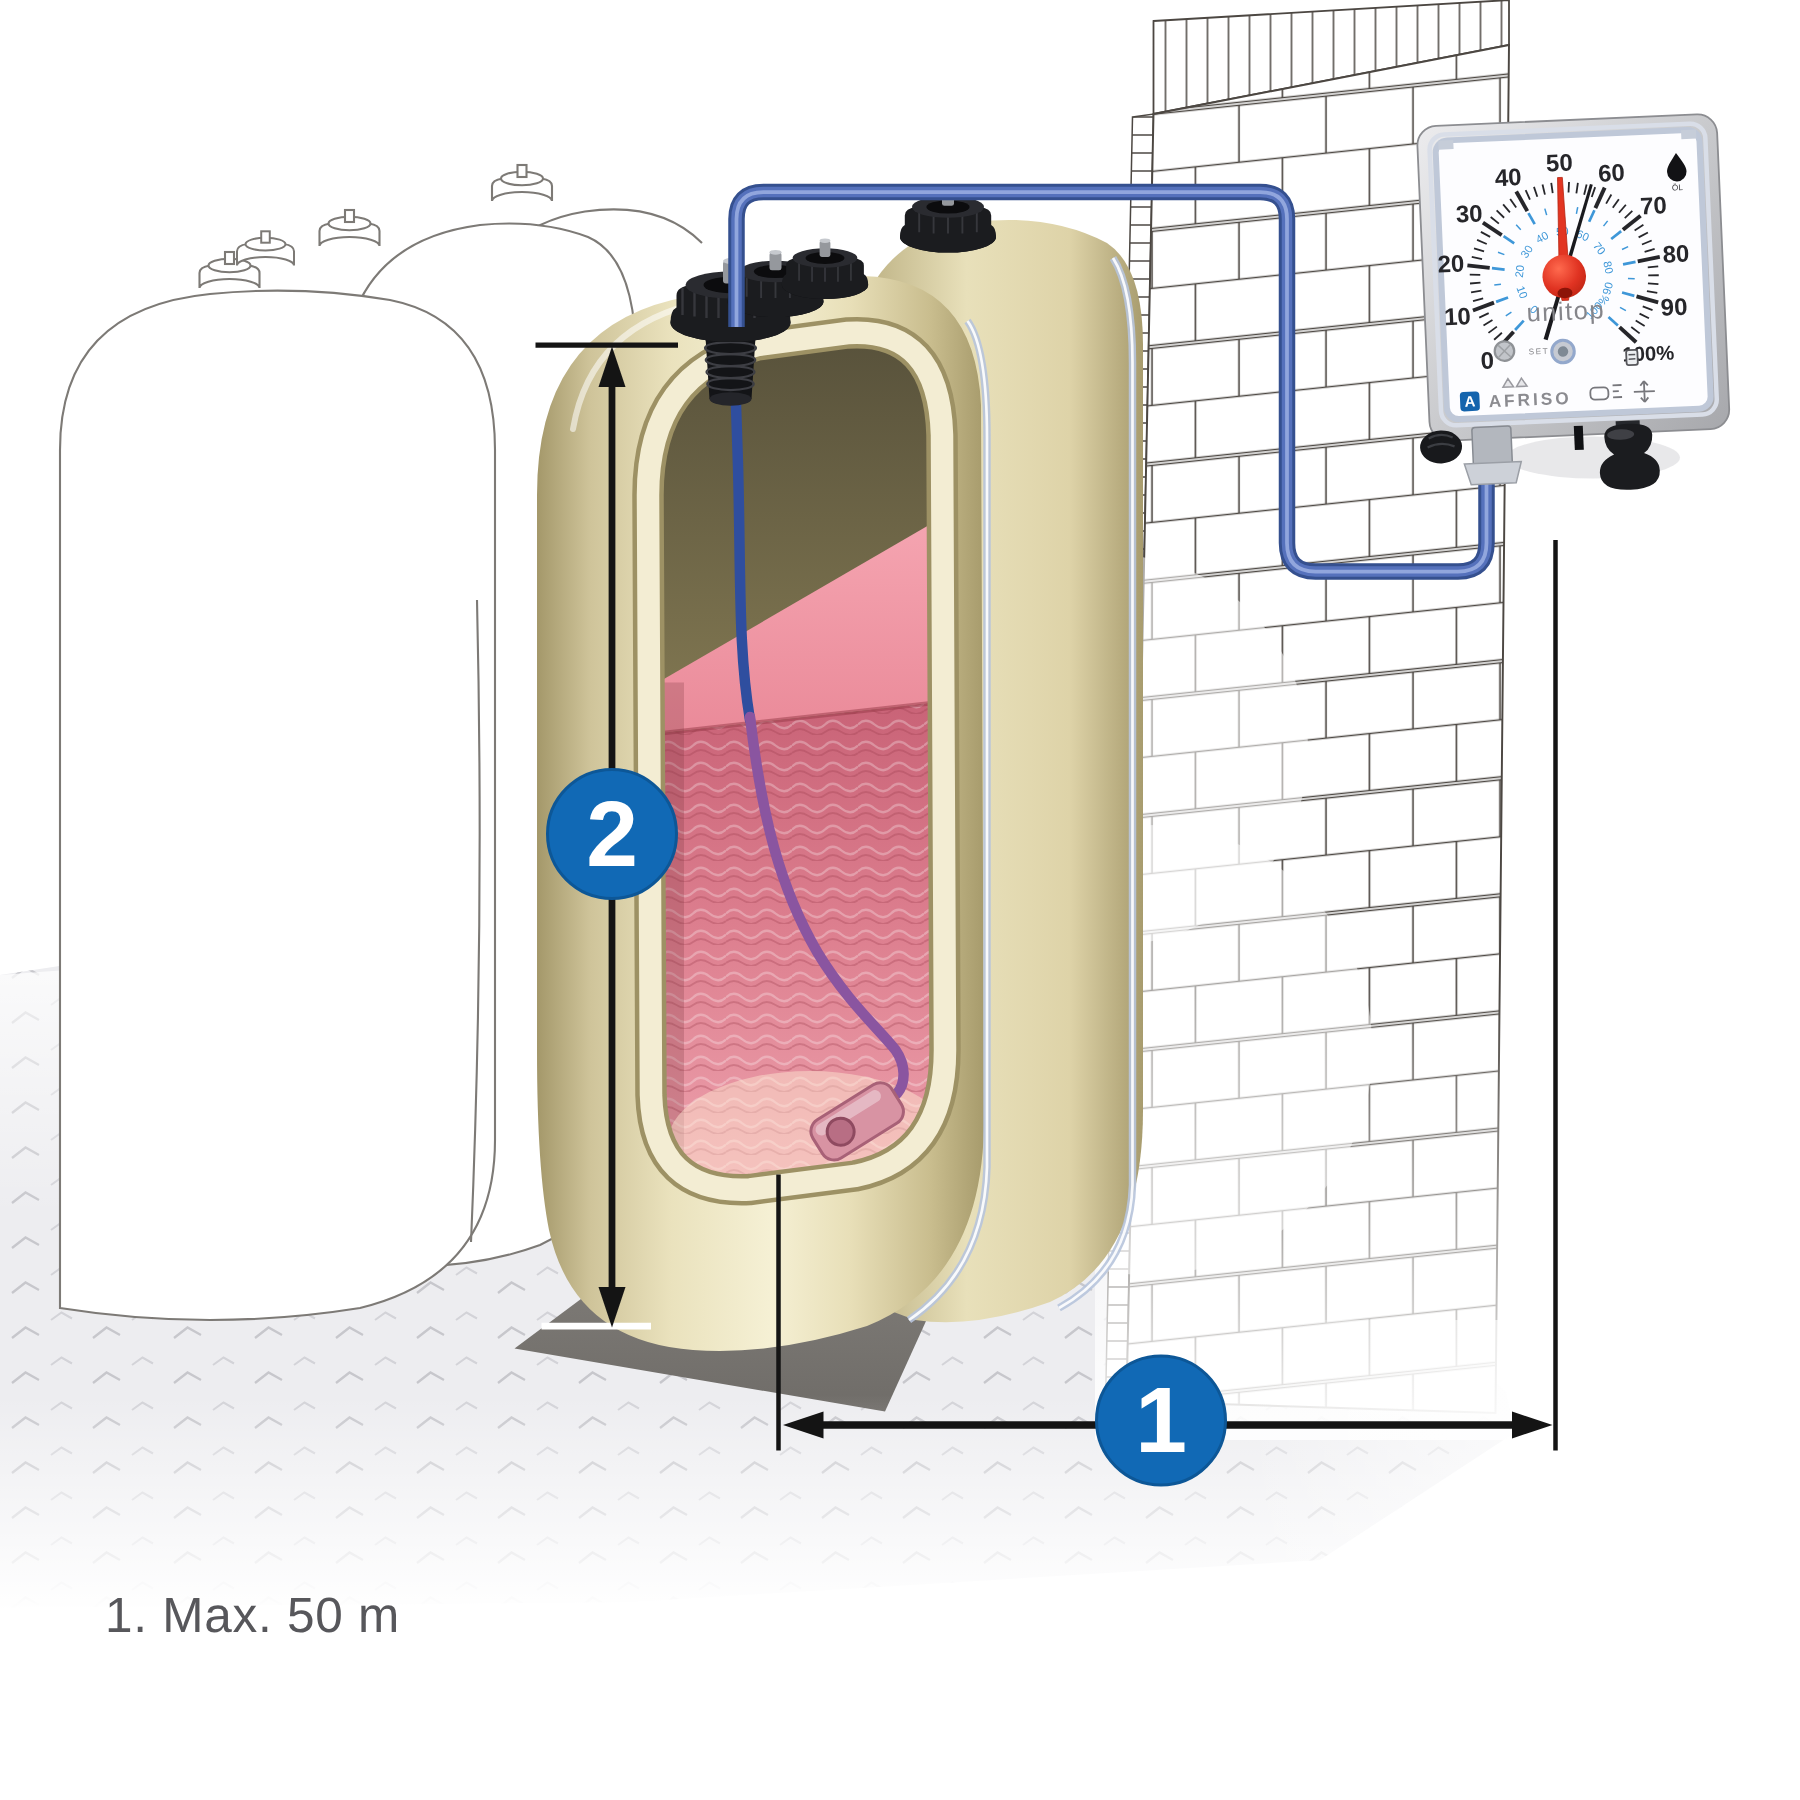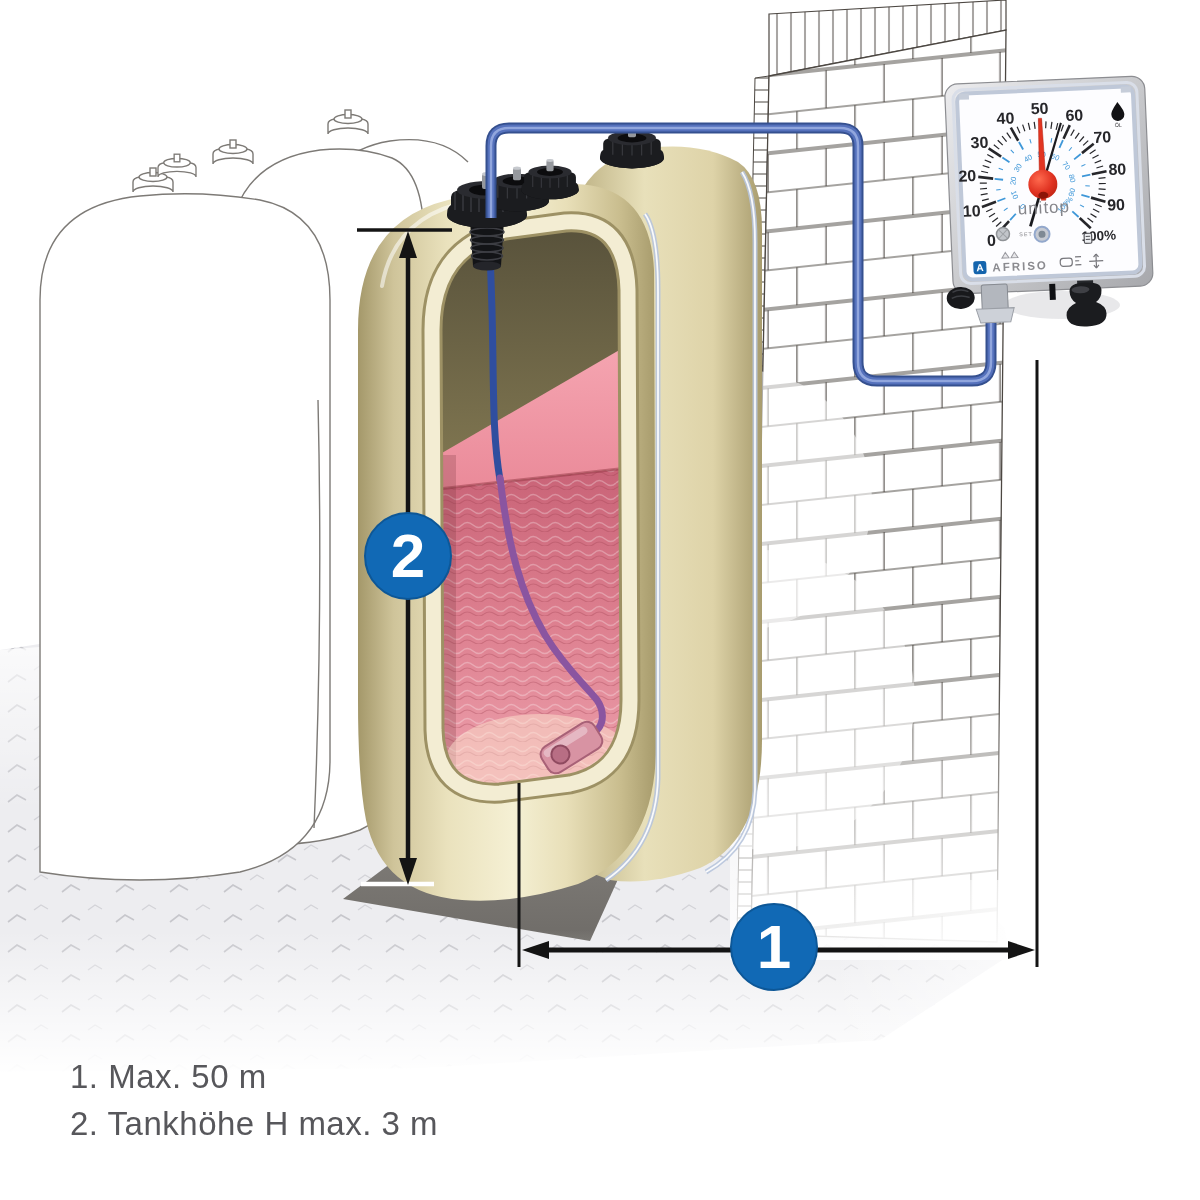--- a/index.html
+++ b/index.html
@@ -431,15 +431,14 @@
     <text x="408" y="577" font-size="62" font-weight="bold" fill="#ffffff" text-anchor="middle">2</text>
   </g>
   <g>
     <circle cx="774" cy="947" r="43" fill="#1169b5" stroke="#0d5797" stroke-width="2"></circle>
     <text x="774" y="968" font-size="62" font-weight="bold" fill="#ffffff" text-anchor="middle">1</text>
   </g>
 </svg>
 
 <div class="legend">
   <div>1. Max. 50 m</div>
-  <div>2. Tankhöhe H max. 3 m</div>
 </div>
 </div>
 
 </body></html>

